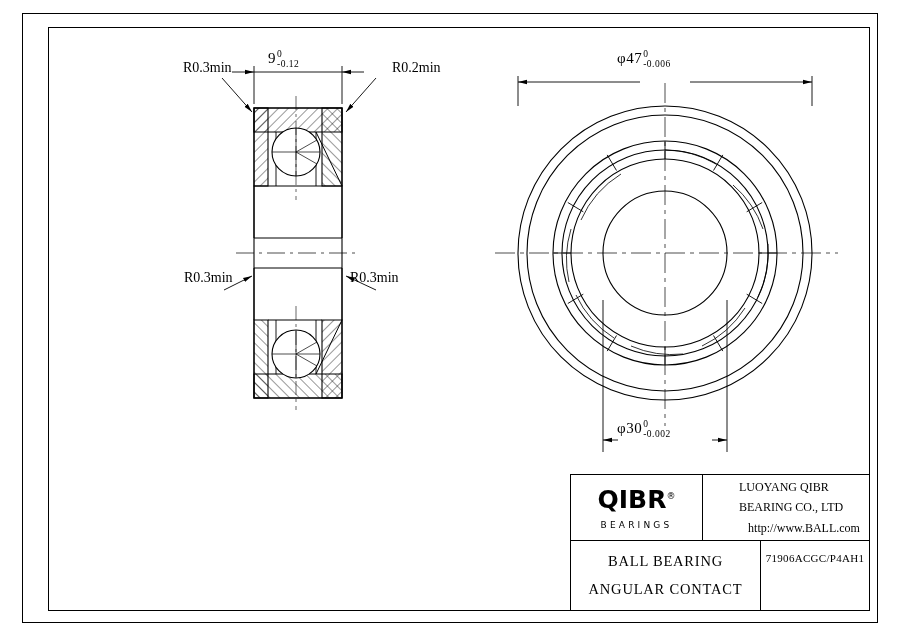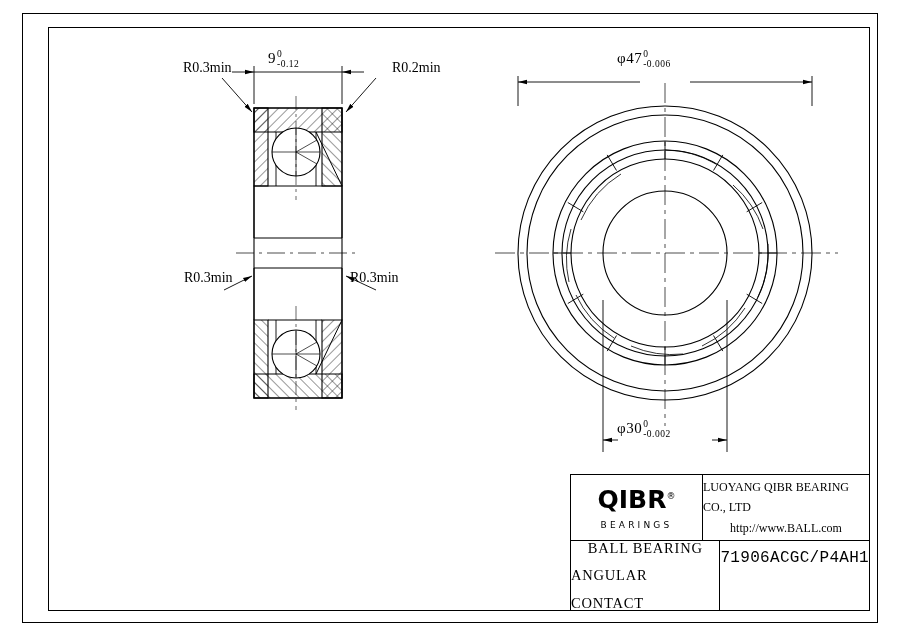--- a/index.html
+++ b/index.html
@@ -77,20 +77,21 @@
     border: 1px solid #000;
     box-sizing: border-box;
   }
   .tb-row1 {
     position: absolute;
     left: 0; top: 0;
     width: 100%; height: 66px;
     border-bottom: 1px solid #000;
     box-sizing: border-box;
     display: flex;
+    gap: 36px;
   }
   .tb-logo {
     width: 132px;
     height: 100%;
     border-right: 1px solid #000;
     box-sizing: border-box;
     display: flex;
     flex-direction: column;
     align-items: center;
     justify-content: center;
@@ -159,23 +160,22 @@
     justify-content: center;
     font-size: 13.5px;
     letter-spacing: 0.6px;
     box-sizing: border-box;
   }
   .tb-part-value {
     height: 34px;
     display: flex;
     align-items: center;
     justify-content: center;
-    font-size: 16px;
+    font-size: 11px;
     letter-spacing: 0.3px;
-    font-family: Liberation Mono, monospace;
   }
 </style>
 </head>
 <body>
 
 <div id="sheet">
 
   <div class="border-outer"></div>
   <div class="border-inner"></div>
 

